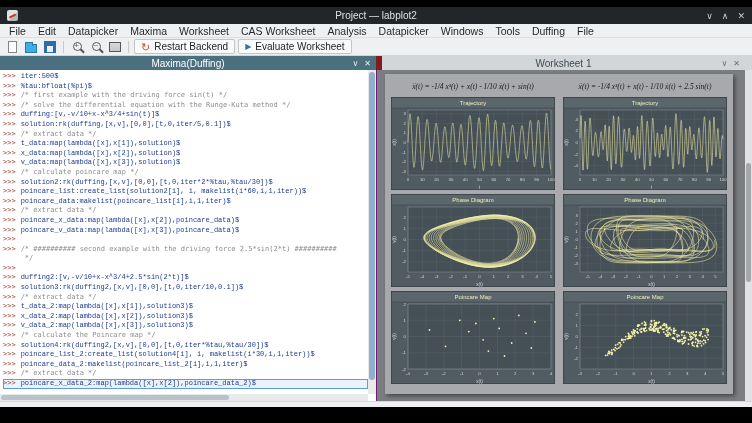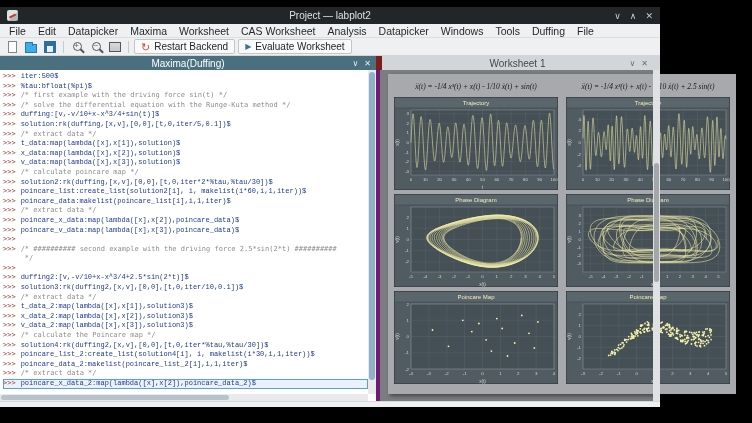--- a/index.html
+++ b/index.html
@@ -1,19 +1,19 @@
 <!DOCTYPE html>
 <html><head>
 <meta charset="utf-8">
 <style>
   *{margin:0;padding:0;box-sizing:border-box;}
   html,body{width:752px;height:423px;overflow:hidden;background:#000;}
   body{font-family:"Liberation Sans",sans-serif;position:relative;}
   .screen{position:absolute;inset:0;background:#000;}
-  .app{position:absolute;left:0;top:7px;width:660px;height:400px;background:#e5e5e5;display:flex;flex-direction:column;}
+  .app{position:absolute;left:0;top:7px;width:752px;height:400px;background:#e5e5e5;display:flex;flex-direction:column;}
 
   
   .titlebar{height:17px;background:#232629;color:#e8e9ea;display:flex;align-items:center;padding:0 7px;position:relative;flex:none;}
   .titlebar .title{position:absolute;left:0;right:0;text-align:center;font-size:10px;color:#dfe0e1;}
   .app-icon{width:11px;height:11px;border-radius:2px;background:linear-gradient(135deg,#dfe1e2 55%,#b4b6b8 55%);position:relative;z-index:1;}
   .app-icon::after{content:"";position:absolute;left:2px;top:5px;width:7px;height:1.6px;background:#c0392b;transform:rotate(-28deg);}
   .winctl{margin-left:auto;display:flex;gap:9px;z-index:1;font-size:9px;color:#c9cacb;}
 
   
   .menubar{height:14px;background:#eff0f1;border-bottom:1px solid #dddedf;display:flex;align-items:center;padding:0 3px;font-size:10.5px;color:#26292c;flex:none;}
@@ -57,21 +57,21 @@
   .cline{height:9.6px;display:flex;}
   .prompt{color:#99342e;margin-right:5px;flex:none;}
   .t-code{color:#1f3a93;font-family:Liberation Mono, monospace;} .t-comment{color:#8d8d8d;}
   .cline.hl{background:#eaf3fb;outline:1px solid #5d9ddb;outline-offset:-1px;}
   .vscroll{position:absolute;right:0;top:0;bottom:7px;width:8px;background:#e9eaeb;}
   .vscroll .thumb{position:absolute;left:1px;right:1px;top:2px;height:95%;background:#8fb0ca;border-radius:3px;}
   .hscroll{position:absolute;left:0;bottom:0;right:8px;height:7px;background:#e9eaeb;}
   .hscroll .thumb{position:absolute;top:1px;bottom:1px;left:1px;width:62%;background:#b7c2cb;border-radius:3px;}
 
   
-  .ws{flex:1;background:#7b7d80;position:relative;border-left:4px solid #701a75;min-width:0;}
+  .ws{flex:1;background:#7b7d80;position:relative;border-left:1px solid #701a75;min-width:0;}
   .ws-page{position:absolute;left:8px;top:4px;width:348px;height:320px;background:#a7a9ac;box-shadow:1.5px 1.5px 4px rgba(0,0,0,.45);padding:5px 6px;}
   .ws-grid{display:grid;grid-template-columns:164px 164px;grid-template-rows:14px 93px 93px 93px;gap:4px 8px;}
   .eq{display:flex;align-items:center;justify-content:center;font-family:"Liberation Serif",serif;font-style:italic;font-size:7.5px;color:#17181a;white-space:nowrap;overflow:hidden;}
   .plot{width:164px;height:93px;}
   .win-vscroll{width:7px;background:#e0e1e2;position:relative;flex:none;}
   .win-vscroll .thumb{position:absolute;left:1px;right:1px;top:28%;height:36%;background:#a4a7aa;border-radius:3px;}
 
   .statusbar{height:6px;background:#eff0f1;border-top:1px solid #d7d8da;flex:none;}
 </style>
 </head>

